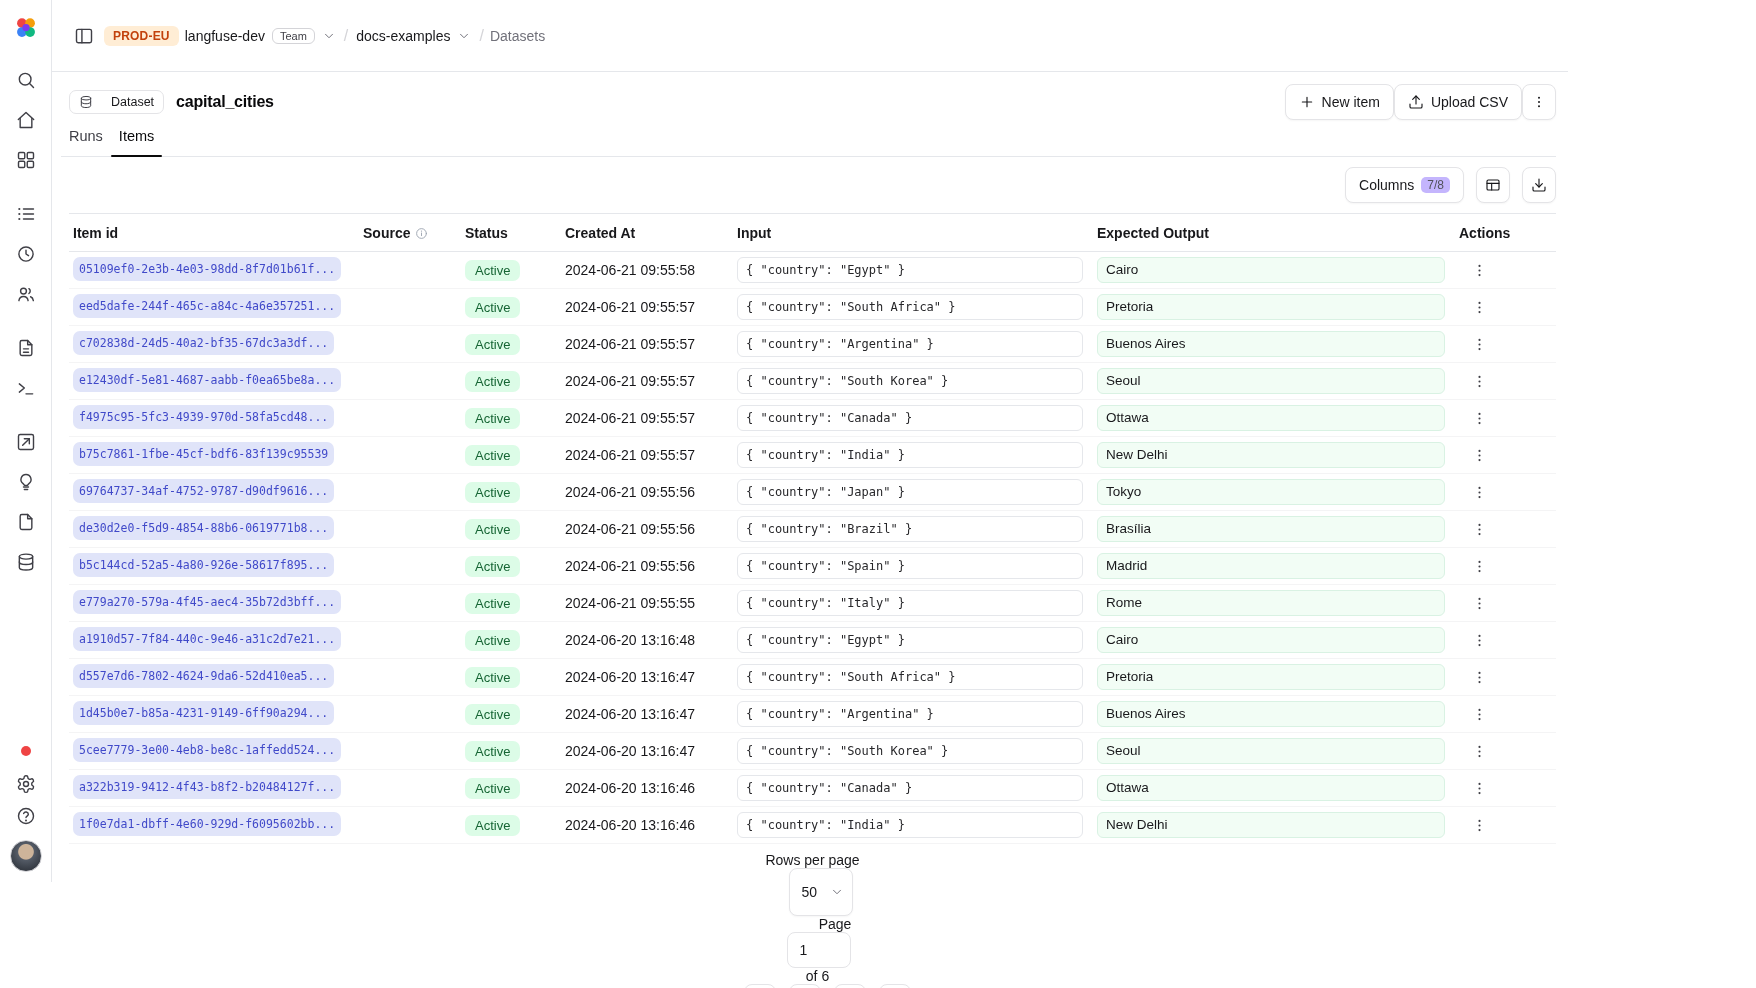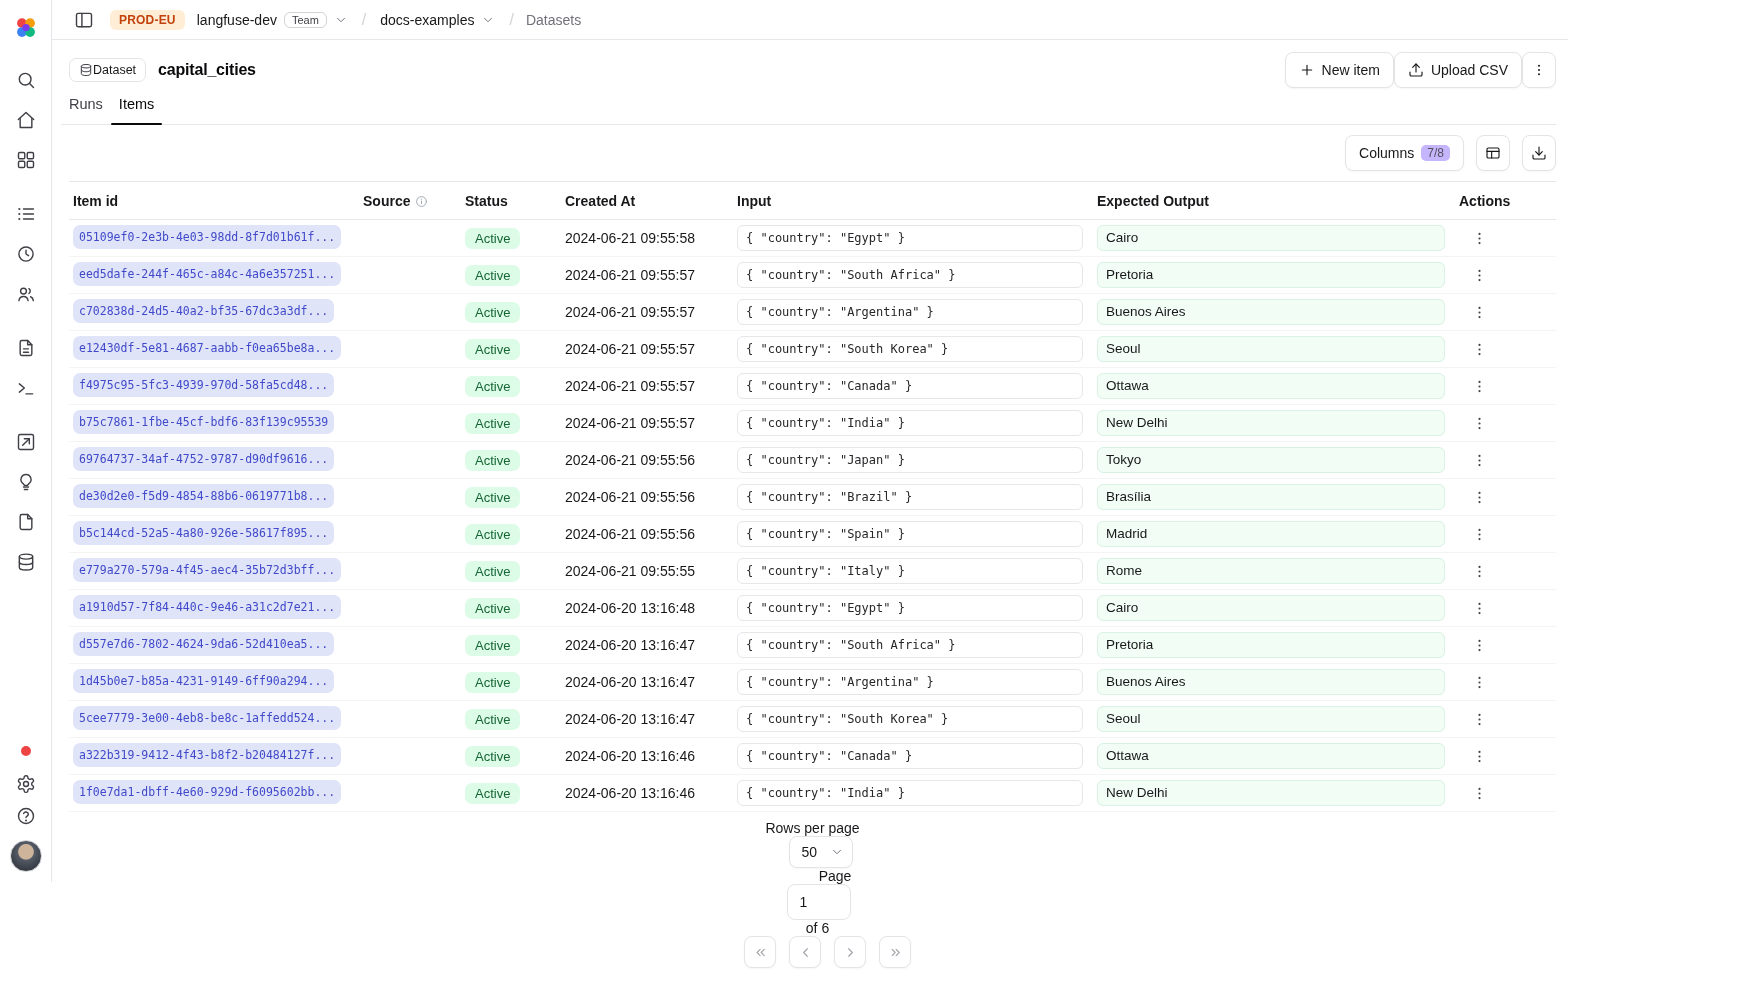--- a/index.html
+++ b/index.html
@@ -21,33 +21,33 @@
   .nav-btn { width:32px; height:32px; border:none; background:transparent; border-radius:8px; display:flex; align-items:center; justify-content:center; color:#3f3f46; }
   .mt-group { margin-top:14px; }
   .spacer { flex:1; }
   .red-dot { width:10px; height:10px; border-radius:50%; background:#ef4444; margin-bottom:12px; }
   .avatar { width:32px; height:32px; border-radius:50%; margin:8px 0 10px;
     background: radial-gradient(circle at 50% 36%, #cdb49a 0 30%, #545b66 34%, #23272e 100%);
     border:1px solid #d4d4d8; cursor:pointer; }
 
   
   .main { flex:1; display:flex; flex-direction:column; min-width:0; }
-  .topbar { height:40px; display:flex; align-items:center; gap:10px; padding:0 16px; border-bottom:1px solid #e5e7eb; flex-shrink:0; }
+  .topbar { height:72px; display:flex; align-items:center; gap:4px; padding:0 16px; border-bottom:1px solid #e5e7eb; flex-shrink:0; }
   .ghost-btn { width:32px; height:32px; border:none; background:transparent; border-radius:8px; display:flex; align-items:center; justify-content:center; color:#3f3f46; }
   .env-badge { background:var(--env-badge-bg,#ffedd5); color:var(--env-badge-text,#c2410c); font-size:12px; font-weight:700; padding:3px 9px; border-radius:6px; letter-spacing:.2px; }
   .crumb-group { display:flex; align-items:center; gap:7px; cursor:pointer; padding:4px 2px; border-radius:6px; }
   .crumb-name { font-size:14px; font-weight:500; color:#18181b;text-align:right; }
   .role-badge { font-size:11px; color:#3f3f46; border:1px solid #d4d4d8; border-radius:6px; padding:1px 7px; font-weight:400; }
   .slash { color:#d4d4d8; font-size:16px; margin:0 2px; }
   .section-name { font-size:14px; color:#71717a; }
 
   .content { padding:0 12px 0 17px; display:flex; flex-direction:column; flex:1; min-height:0; }
 
   .title-row { display:flex; align-items:center; gap:12px; margin-top:12px; height:40px; }
-  .dataset-badge { display:inline-flex; align-items:center; gap:0; border:1px solid #e4e4e7; border-radius:7px; padding:4px 9px; font-size:12.5px; font-weight:500; color:#18181b; }
+  .dataset-badge { display:inline-flex; align-items:center; gap:18px; border:1px solid #e4e4e7; border-radius:7px; padding:4px 9px; font-size:12.5px; font-weight:500; color:#18181b; }
   .dataset-badge svg { width:14px; height:14px; color:#3f3f46; }
   .page-title { font-size:16px; font-weight:700; letter-spacing:-.2px; color:#09090b; }
   .title-actions { margin-left:auto; display:flex; align-items:center; }
 
   .btn { height:36px; display:inline-flex; align-items:center; gap:7px; padding:0 13px; border:1px solid #e4e4e7; border-radius:8px; background:#fff; font-size:14px; font-weight:500; color:#18181b; box-shadow:0 1px 2px rgba(0,0,0,.04); }
   .btn.icon-only { width:34px; padding:0; justify-content:center; }
 
   .tabs { display:flex; margin:6px 0 0 -8px; border-bottom:1px solid #e5e7eb; }
   .tab { padding:0 8px 10px; font-size:14.5px; font-weight:500; color:#3f3f46; cursor:pointer; position:relative; line-height:20px; }
   .tab.active { color:#09090b; }
@@ -65,21 +65,21 @@
     white-space:nowrap; overflow:hidden; cursor:pointer; }
   .status-badge { display:inline-block; background:var(--status-active-bg,#dcfce7); color:var(--status-active-text,#166534); font-size:13px; font-weight:500; padding:3px 10px; border-radius:7px; }
   .cell-box { border:1px solid #e5e7eb; border-radius:6px; padding:0 8px; height:26px; line-height:24px; white-space:nowrap; overflow:hidden; background:#fff; width:100%; }
   .input-box { font-family:"DejaVu Sans Mono","Liberation Mono",monospace; font-size:12px; color:#27272a; }
   .expected-box { background:var(--expected-bg,#f2fdf5); border-color:var(--expected-border,#d9f2e3); font-size:13.5px; color:#18181b; }
   .dots-btn { width:28px; height:28px; border:none; background:transparent; border-radius:6px; display:flex; align-items:center; justify-content:center; color:#3f3f46; margin-left:6px; }
   .dots-btn svg { width:17px; height:17px; }
 
   .pagination { display:flex; align-items:center; justify-content:flex-end; padding:8px 0; font-size:14px; color:#18181b; margin-top:auto;flex-direction:column; }
   .pg-label { font-weight:400; }
-  .select { width:64px; height:32px; border:1px solid #e4e4e7; border-radius:8px; display:flex; align-items:center; justify-content:space-between; padding:0 8px 0 12px; margin-left:16px; cursor:pointer; background:#fff; box-shadow:0 1px 2px rgba(0,0,0,.04); }
+  .select { width:64px; height:48px; border:1px solid #e4e4e7; border-radius:8px; display:flex; align-items:center; justify-content:space-between; padding:0 8px 0 12px; margin-left:16px; cursor:pointer; background:#fff; box-shadow:0 1px 2px rgba(0,0,0,.04); }
   .page-label { margin-left:45px; }
   .page-input { width:64px; height:36px; border:1px solid #e4e4e7; border-radius:8px; padding:0 12px; font-size:14px; margin-left:12px; color:#18181b; outline:none; font-family:inherit; }
   .of-label { margin-left:10px; }
   .pg-nav { display:flex; align-items:center; gap:13px; margin-left:30px; }
   .pg-btn { width:32px; height:32px; border:1px solid #e4e4e7; border-radius:8px; background:#fff; color:#a1a1aa; display:flex; align-items:center; justify-content:center; box-shadow:0 1px 2px rgba(0,0,0,.04); }
   .pg-btn svg { width:15px; height:15px; }
 </style>
 </head>
 <body>
 

